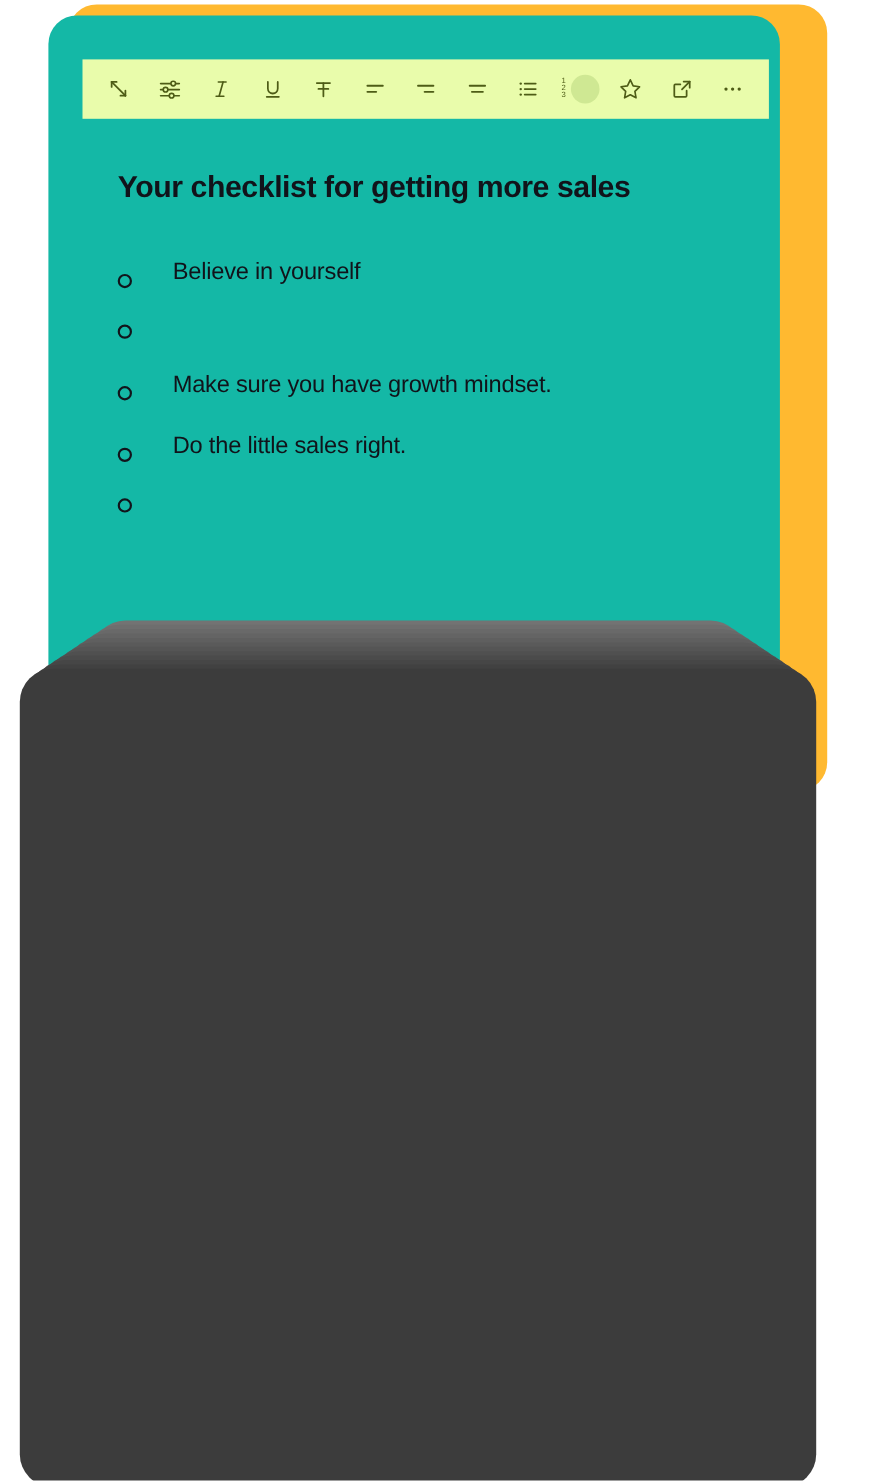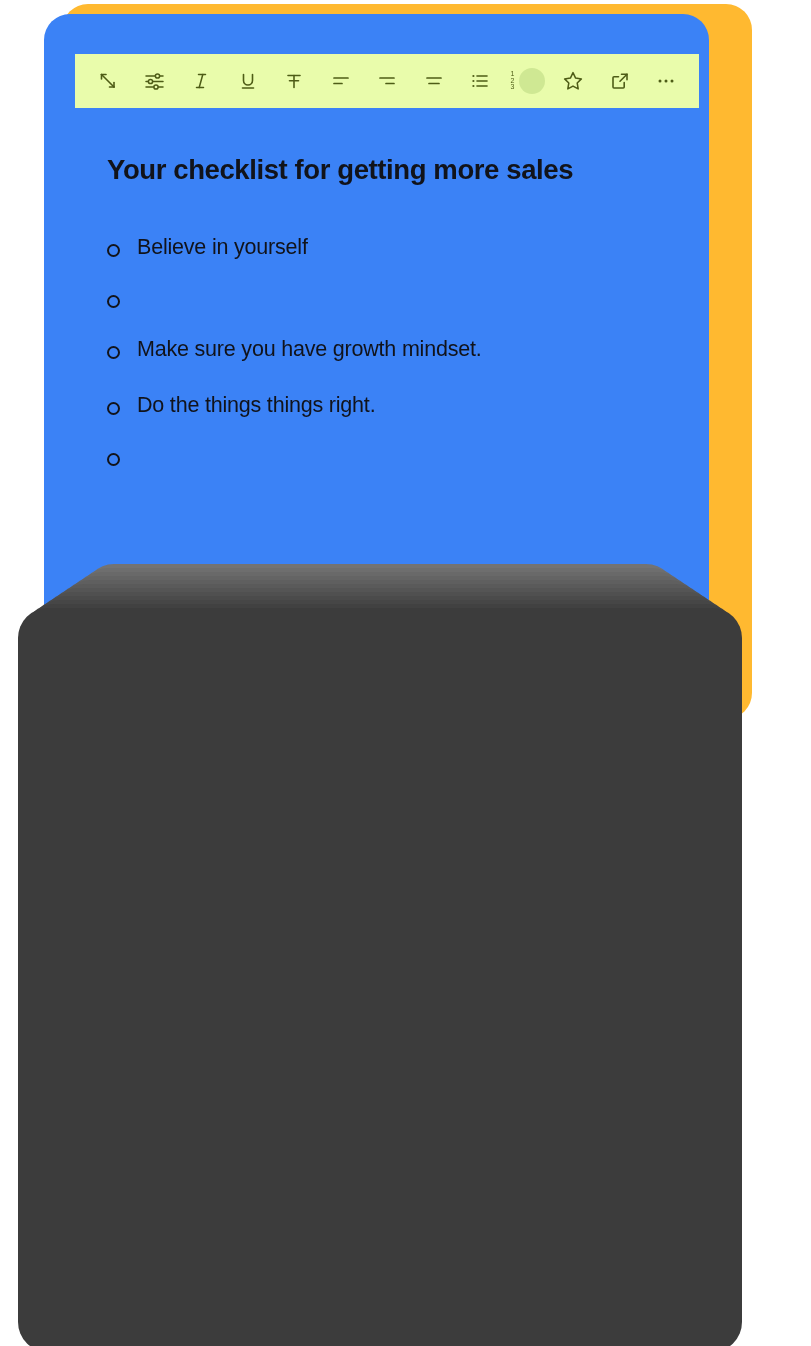--- a/index.html
+++ b/index.html
@@ -25,21 +25,21 @@
     width: 690px; height: 715px;
     background: #ffb930;
     border-radius: 26px;
   }
 
   
   #green-card {
     position: absolute;
     left: 44px; top: 14px;
     width: 665px; height: 705px;
-    background: #3b82f6;
+    background: #14b8a6;
     border-radius: 26px;
   }
   #note-toolbar {
     position: absolute;
     left: 31px; top: 40px;
     width: 624px; height: 54px;
     background: #e9fcab;
     display: flex;
     align-items: center;
     justify-content: space-between;
@@ -77,22 +77,23 @@
     letter-spacing: -0.4px;
     color: #11131a;
   }
   #note-list {
     position: absolute;
     left: 63px; top: 218px;
     width: 570px;
   }
   .note-item {
     display: flex;
-    align-items: center;
+    align-items: flex-end;
     margin-bottom: 26px;
+    gap: 20px;
   }
   .note-bullet {
     flex: 0 0 auto;
     width: 13px; height: 13px;
     border: 2px solid #12141b;
     border-radius: 50%;
     margin-top: 7px;
     margin-right: 17px;
   }
   .note-text {
@@ -371,21 +372,21 @@
         </div>
         <div class="note-item">
           <span class="note-bullet"></span>
         </div>
         <div class="note-item">
           <span class="note-bullet"></span>
           <span class="note-text">Make sure you have growth mindset.</span>
         </div>
         <div class="note-item">
           <span class="note-bullet"></span>
-          <span class="note-text">Do the things things right.</span>
+          <span class="note-text">Do the little sales right.</span>
         </div>
         <div class="note-item">
           <span class="note-bullet"></span>
         </div>
       </div>
   </div>
 
   <div id="task-card">
 
     <div id="task-header">

